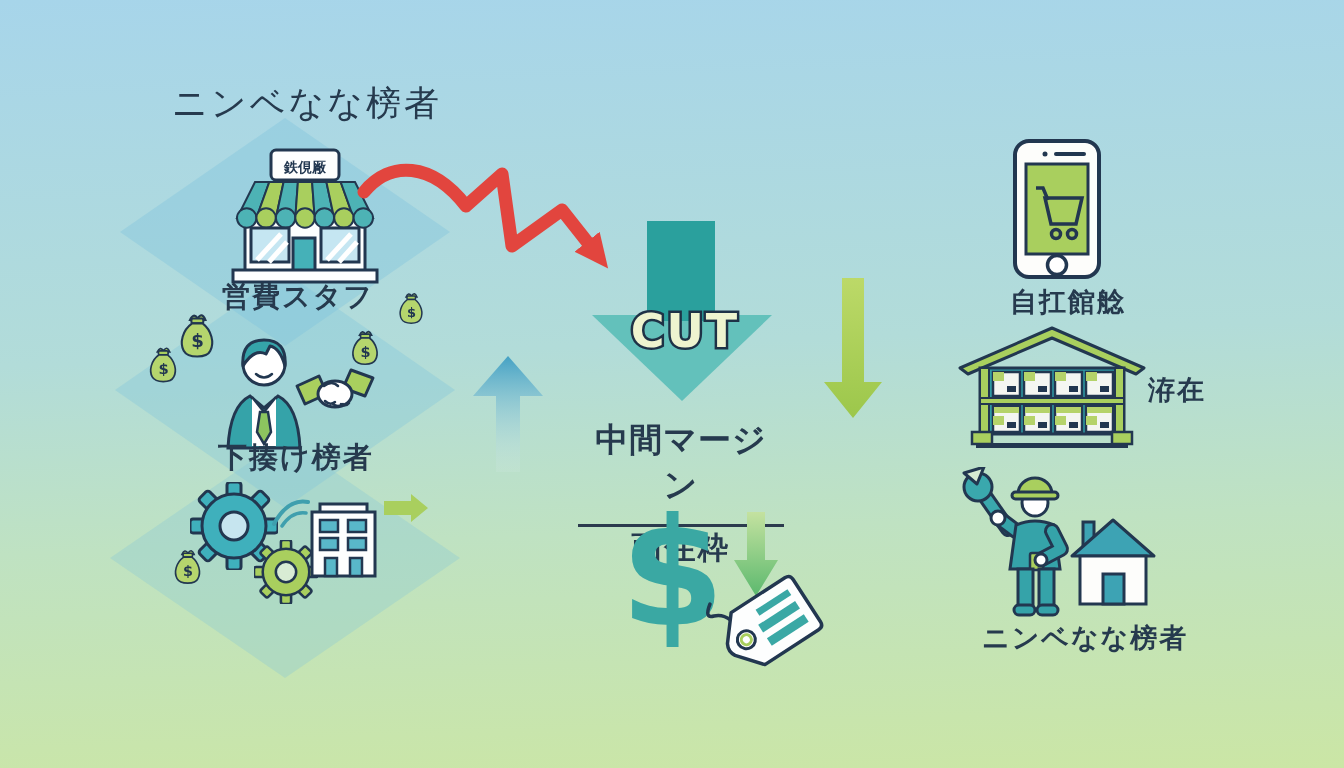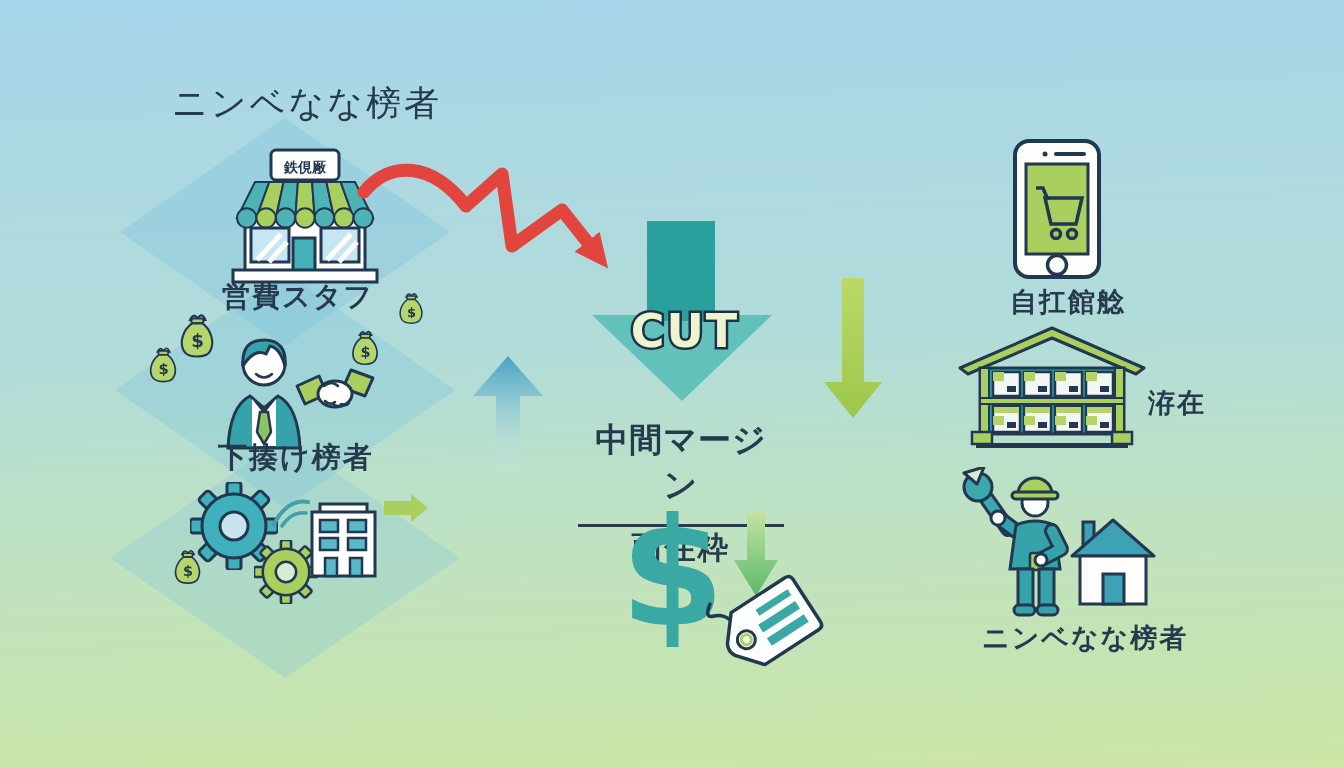--- a/index.html
+++ b/index.html
@@ -280,21 +280,21 @@
         <rect x="113" y="102" width="9" height="6"></rect>
           <rect x="144" y="102" width="9" height="6"></rect>
       </g>
     </g>
     <rect x="24" y="78" width="144" height="6" fill="#a9cf5e" stroke="#223750" stroke-width="2"></rect>
     <rect x="16" y="112" width="20" height="12" fill="#a9cf5e" stroke="#223750" stroke-width="2.5"></rect>
     <rect x="156" y="112" width="20" height="12" fill="#a9cf5e" stroke="#223750" stroke-width="2.5"></rect>
     <rect x="20" y="123" width="152" height="5" fill="#223750"></rect>
   </svg>
 
-  <div class="abs lbl" style="left:1148px;top:385px;font-size:27px">洊在</div>
+  <div class="abs lbl" style="left:1148px;top:372px;font-size:27px">洊在</div>
 
   <svg class="abs" style="left:960px;top:467px" width="125" height="152" viewBox="0 0 125 152">
     <g>
       <path d="M20 22 L48 62" stroke="#223750" stroke-width="16" stroke-linecap="round"></path>
       <path d="M20 22 L48 62" stroke="#3aa8ad" stroke-width="10" stroke-linecap="round"></path>
       <circle cx="18" cy="20" r="14" fill="#3aa8ad" stroke="#223750" stroke-width="3"></circle>
       <polygon points="4,6 24,0 17,17" fill="#d7ebd2" stroke="#223750" stroke-width="3" stroke-linejoin="round"></polygon>
     </g>
     <path d="M56 64 L40 52" stroke="#223750" stroke-width="16" stroke-linecap="round"></path>
     <path d="M56 64 L40 52" stroke="#35a3a9" stroke-width="10" stroke-linecap="round"></path>

